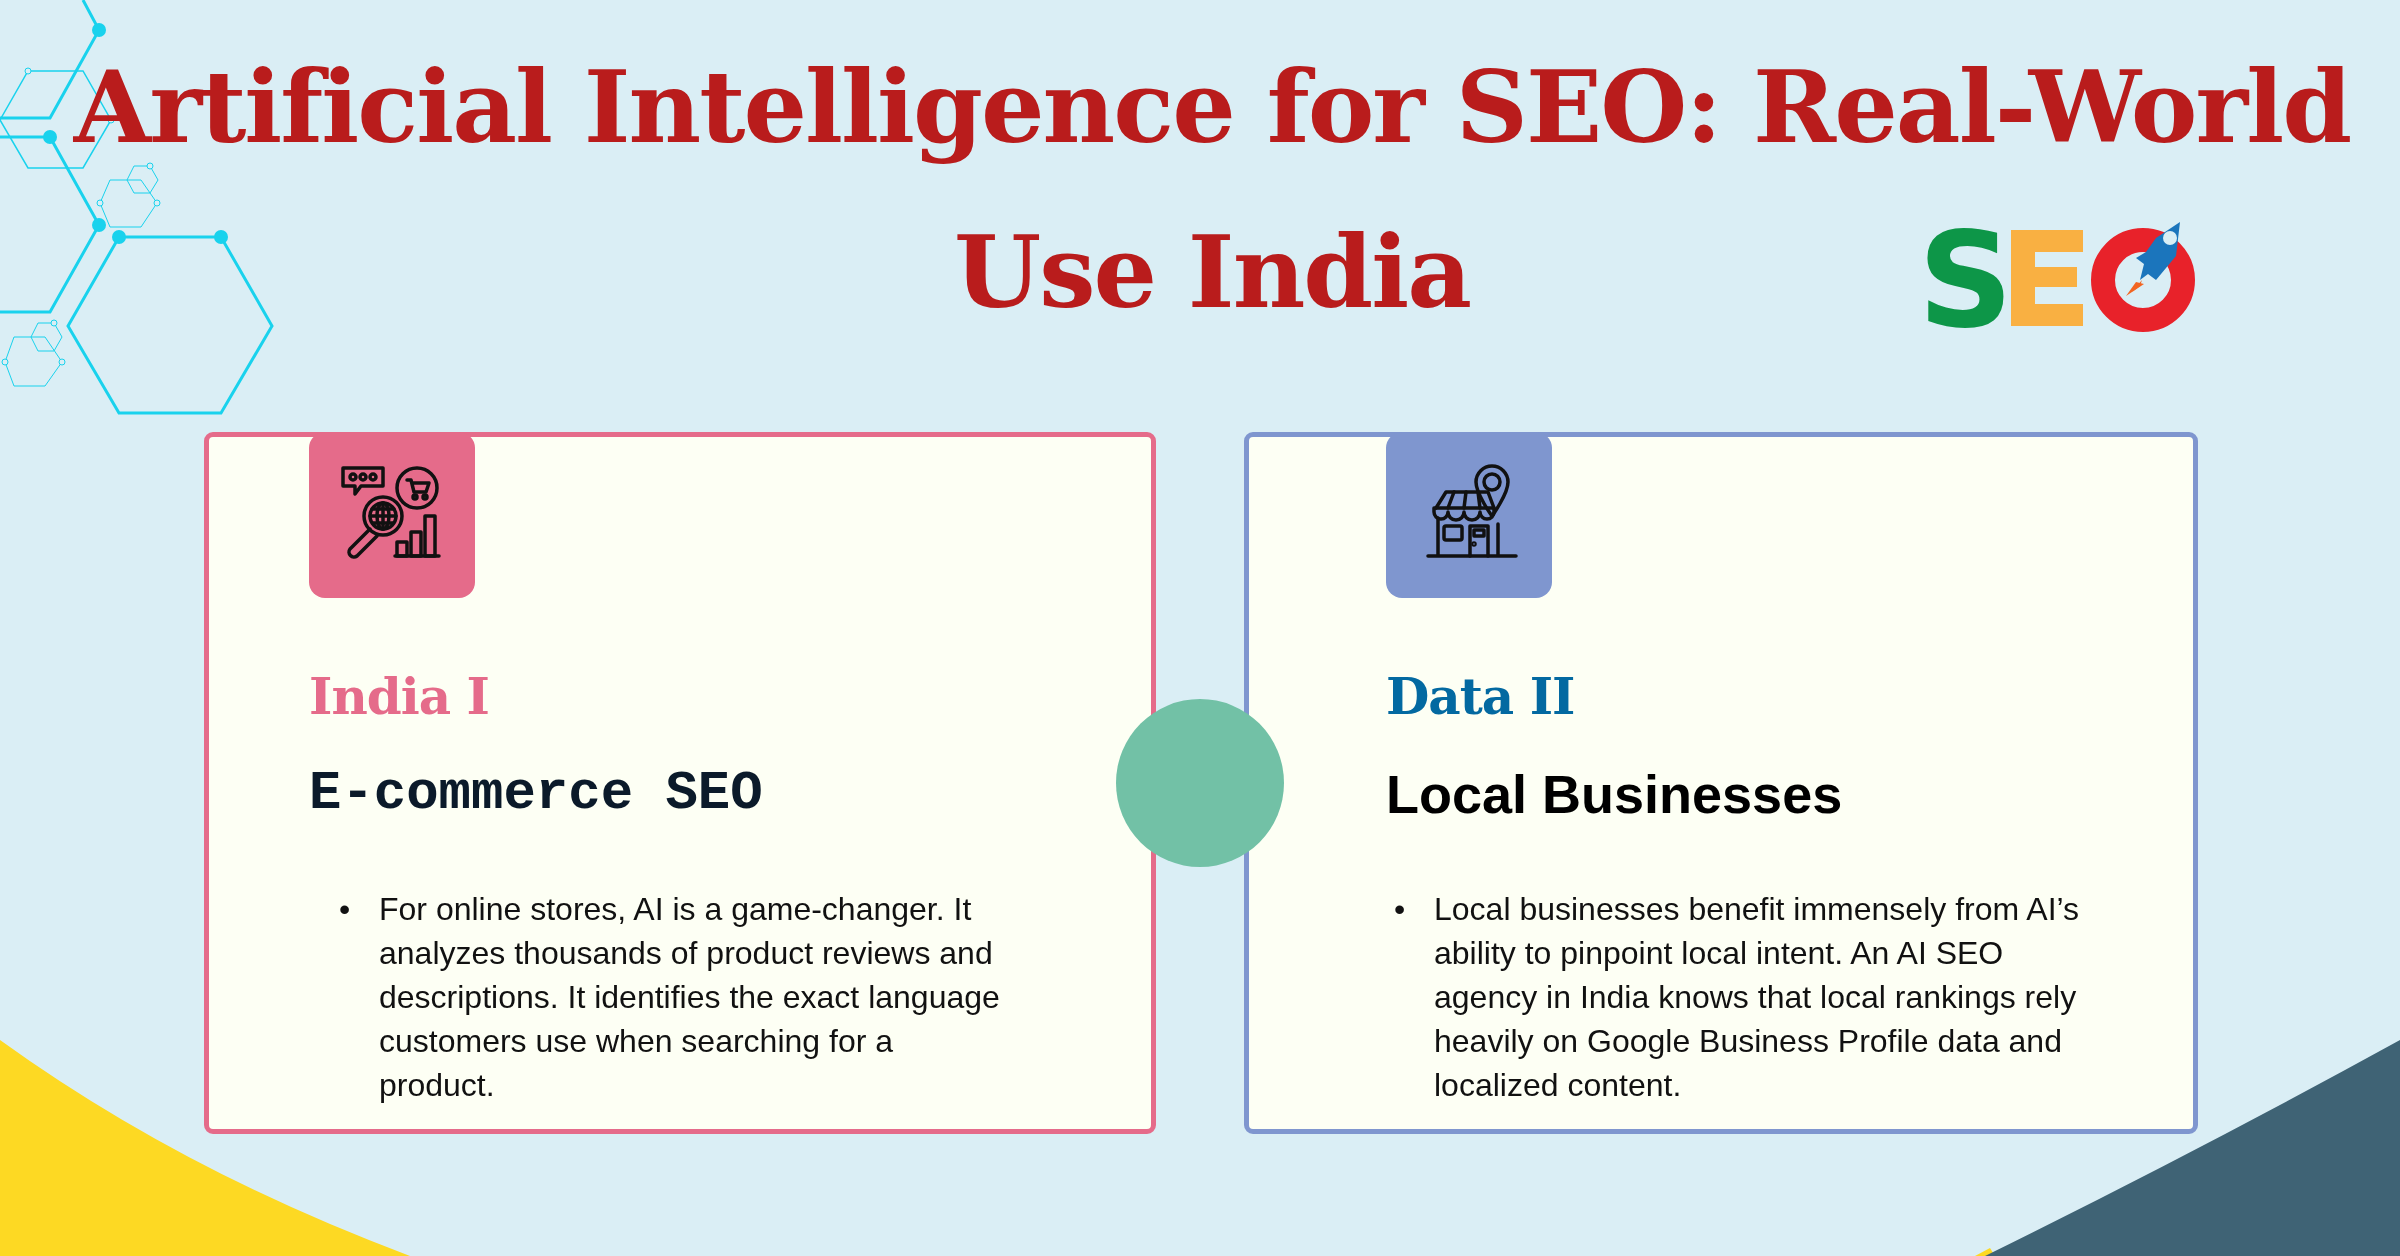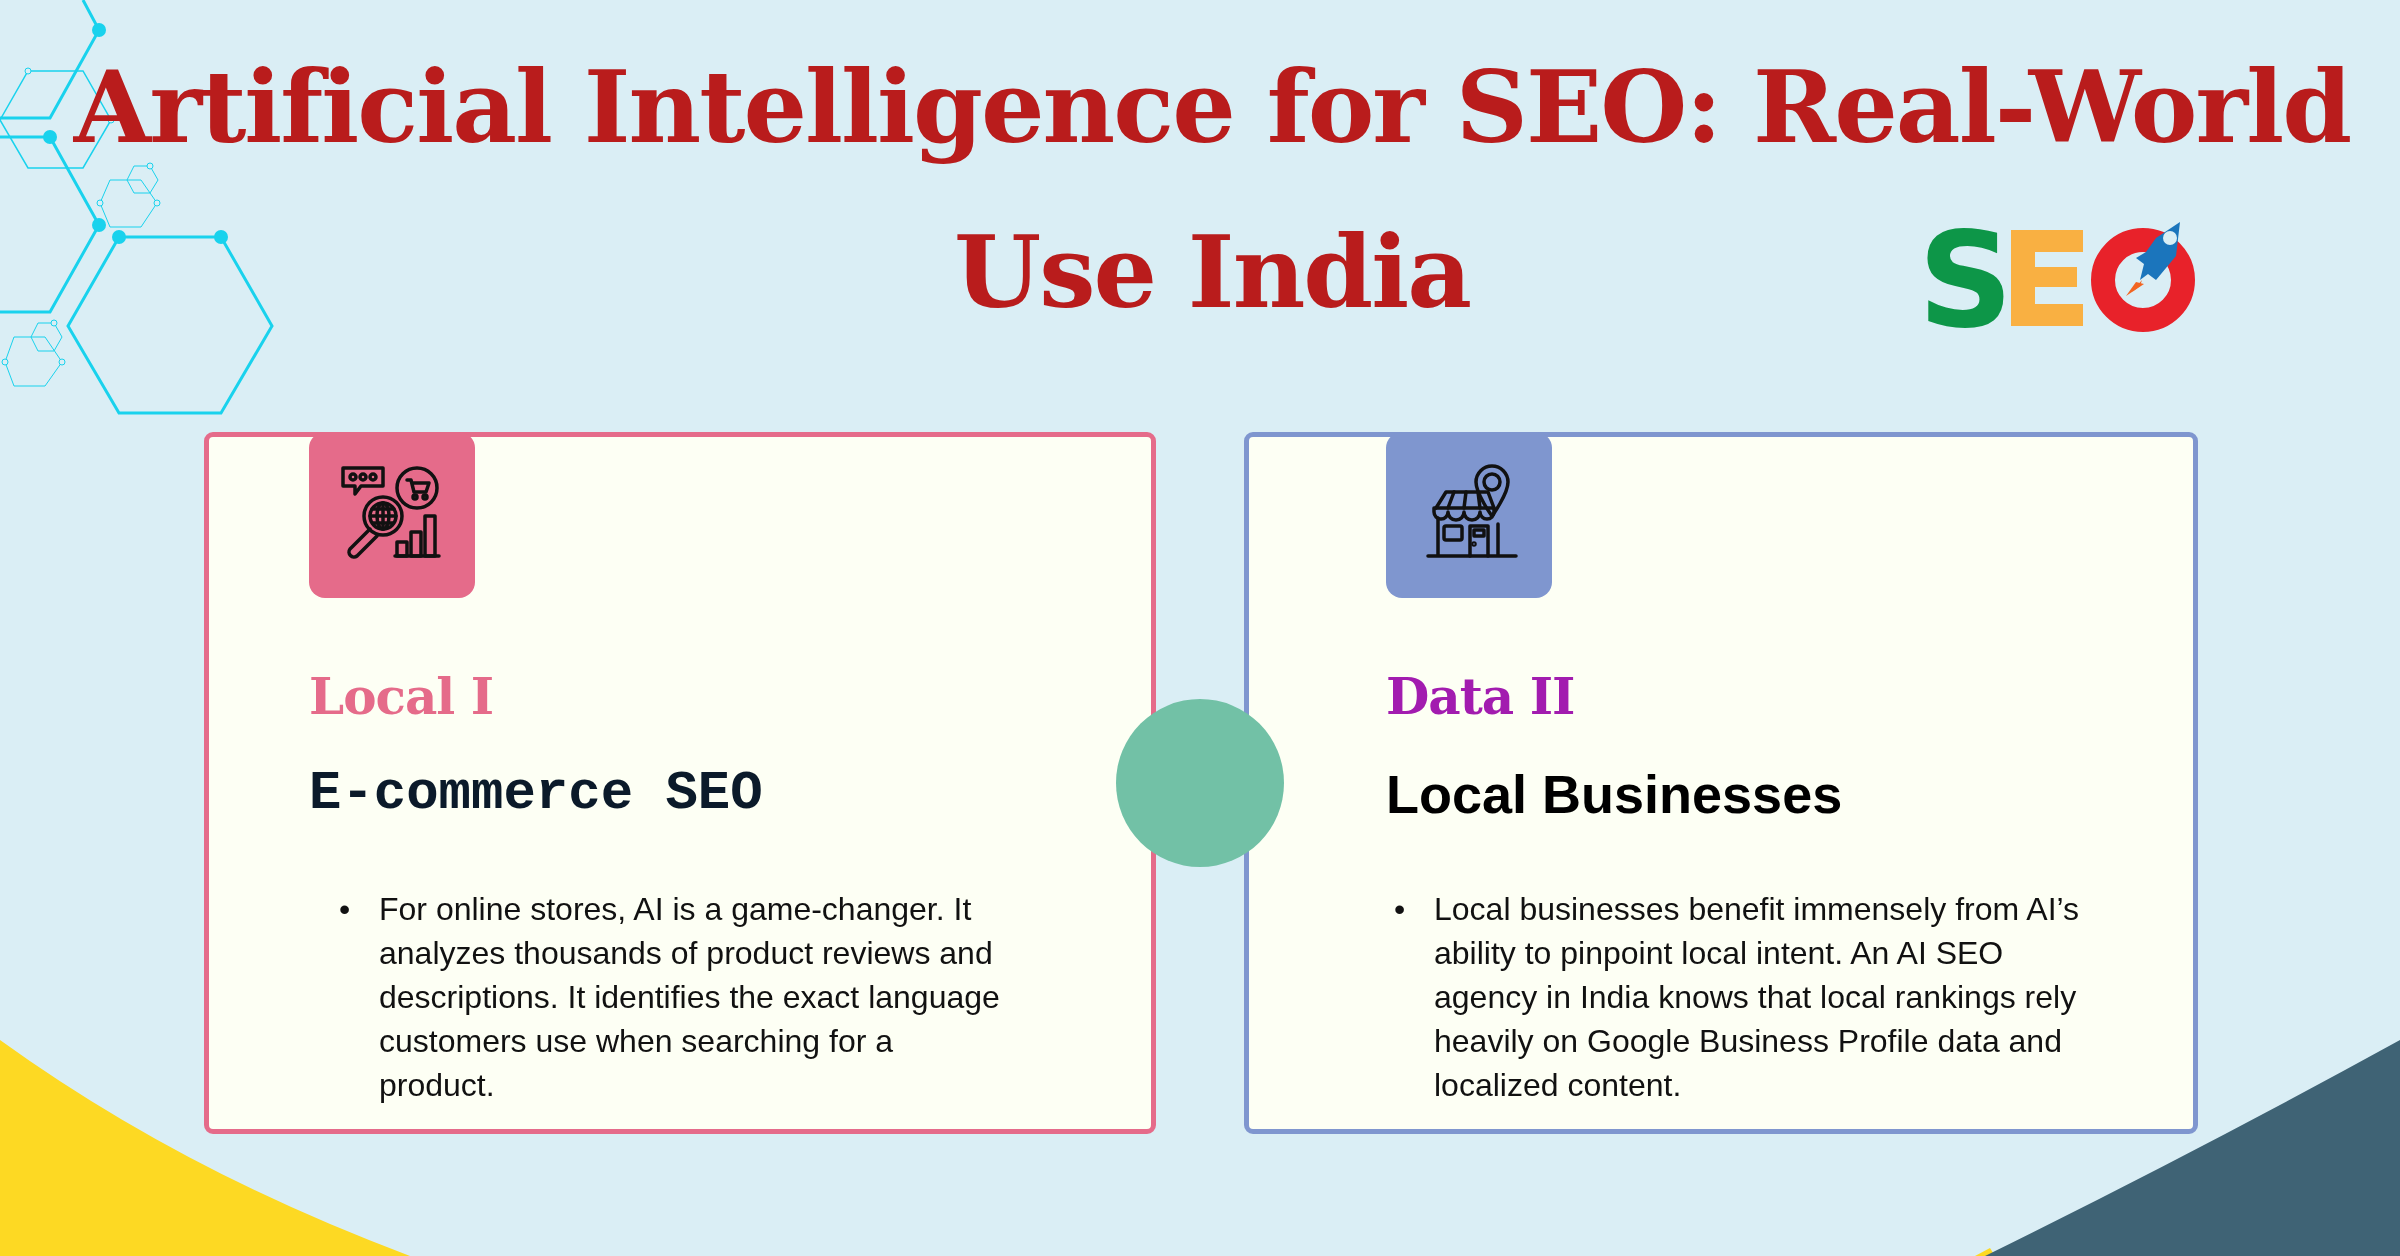--- a/index.html
+++ b/index.html
@@ -11,21 +11,21 @@
   .seo-logo { position:absolute; left:1918px; top:218px; width:300px; height:120px; }
   .corner { position:absolute; left:0; top:0; }
   .card { position:absolute; top:432px; height:702px; background:#fdfff4; border:5px solid; border-radius:9px; box-sizing:border-box; }
   .card.left { left:204px; width:952px; border-color:#e56b8a; }
   .card.right { left:1244px; width:954px; border-color:#7f96cf; }
   .icon-box { position:absolute; top:-5px; width:166px; height:166px; border-radius:16px; display:flex; align-items:center; justify-content:center; }
   .card.left .icon-box { left:100px; background:#e56b8a; }
   .card.right .icon-box { left:137px; background:#7f96cf; }
   .kicker { position:absolute; top:230px; font-family:"DejaVu Serif", serif; font-weight:bold; font-size:50px; letter-spacing:-1px; }
   .card.left .kicker { left:100px; color:#e56b8a; }
-  .card.right .kicker { left:137px; color:#a21caf; }
+  .card.right .kicker { left:137px; color:#0369a1; }
   .heading { position:absolute; top:326px; font-family:"Liberation Sans", sans-serif; font-weight:bold; font-size:54px; }
   .card.left .heading { left:100px; color:#0b1a2a;font-family:Liberation Mono, monospace; }
   .card.right .heading { left:137px; color:#000000; }
   .body-list { position:absolute; top:450px; margin:0; padding:0 0 0 48px; list-style:none; font-family:"Liberation Sans", sans-serif; font-size:32px; line-height:44px; color:#111; }
   .card.left .body-list { left:122px; width:630px; }
   .card.right .body-list { left:137px; width:680px; }
   .body-list li { position:relative; }
   .bullet { position:absolute; left:-40px; top:0; font-size:32px; }
   .connector { position:absolute; left:1116px; top:699px; width:168px; height:168px; border-radius:50%; background:#72c1a6; }
 </style>
@@ -109,21 +109,21 @@
       <path d="M33,56 h26 M46,43 v26 M36,49 h20 M36,63 h20"></path>
       <ellipse cx="46" cy="56" rx="6" ry="13"></ellipse>
       <path d="M33,69 l-20,20 a5,5 0 0 0 7,7 l20,-20"></path>
 
       <path d="M58,96 h44"></path>
       <rect x="60" y="82" width="10" height="14"></rect>
       <rect x="74" y="72" width="10" height="24"></rect>
       <rect x="88" y="56" width="10" height="40"></rect>
     </svg>
   </div>
-  <div class="kicker">Local I</div>
+  <div class="kicker">India I</div>
   <div class="heading">E-commerce SEO</div>
   <ul class="body-list">
     <li>
       <span class="bullet">•</span>
       <span>For online stores, AI is a game-changer. It analyzes thousands of product reviews and descriptions. It identifies the exact language customers use when searching for a product.</span>
     </li>
   </ul>
 </div>
 
 <div class="card right">

